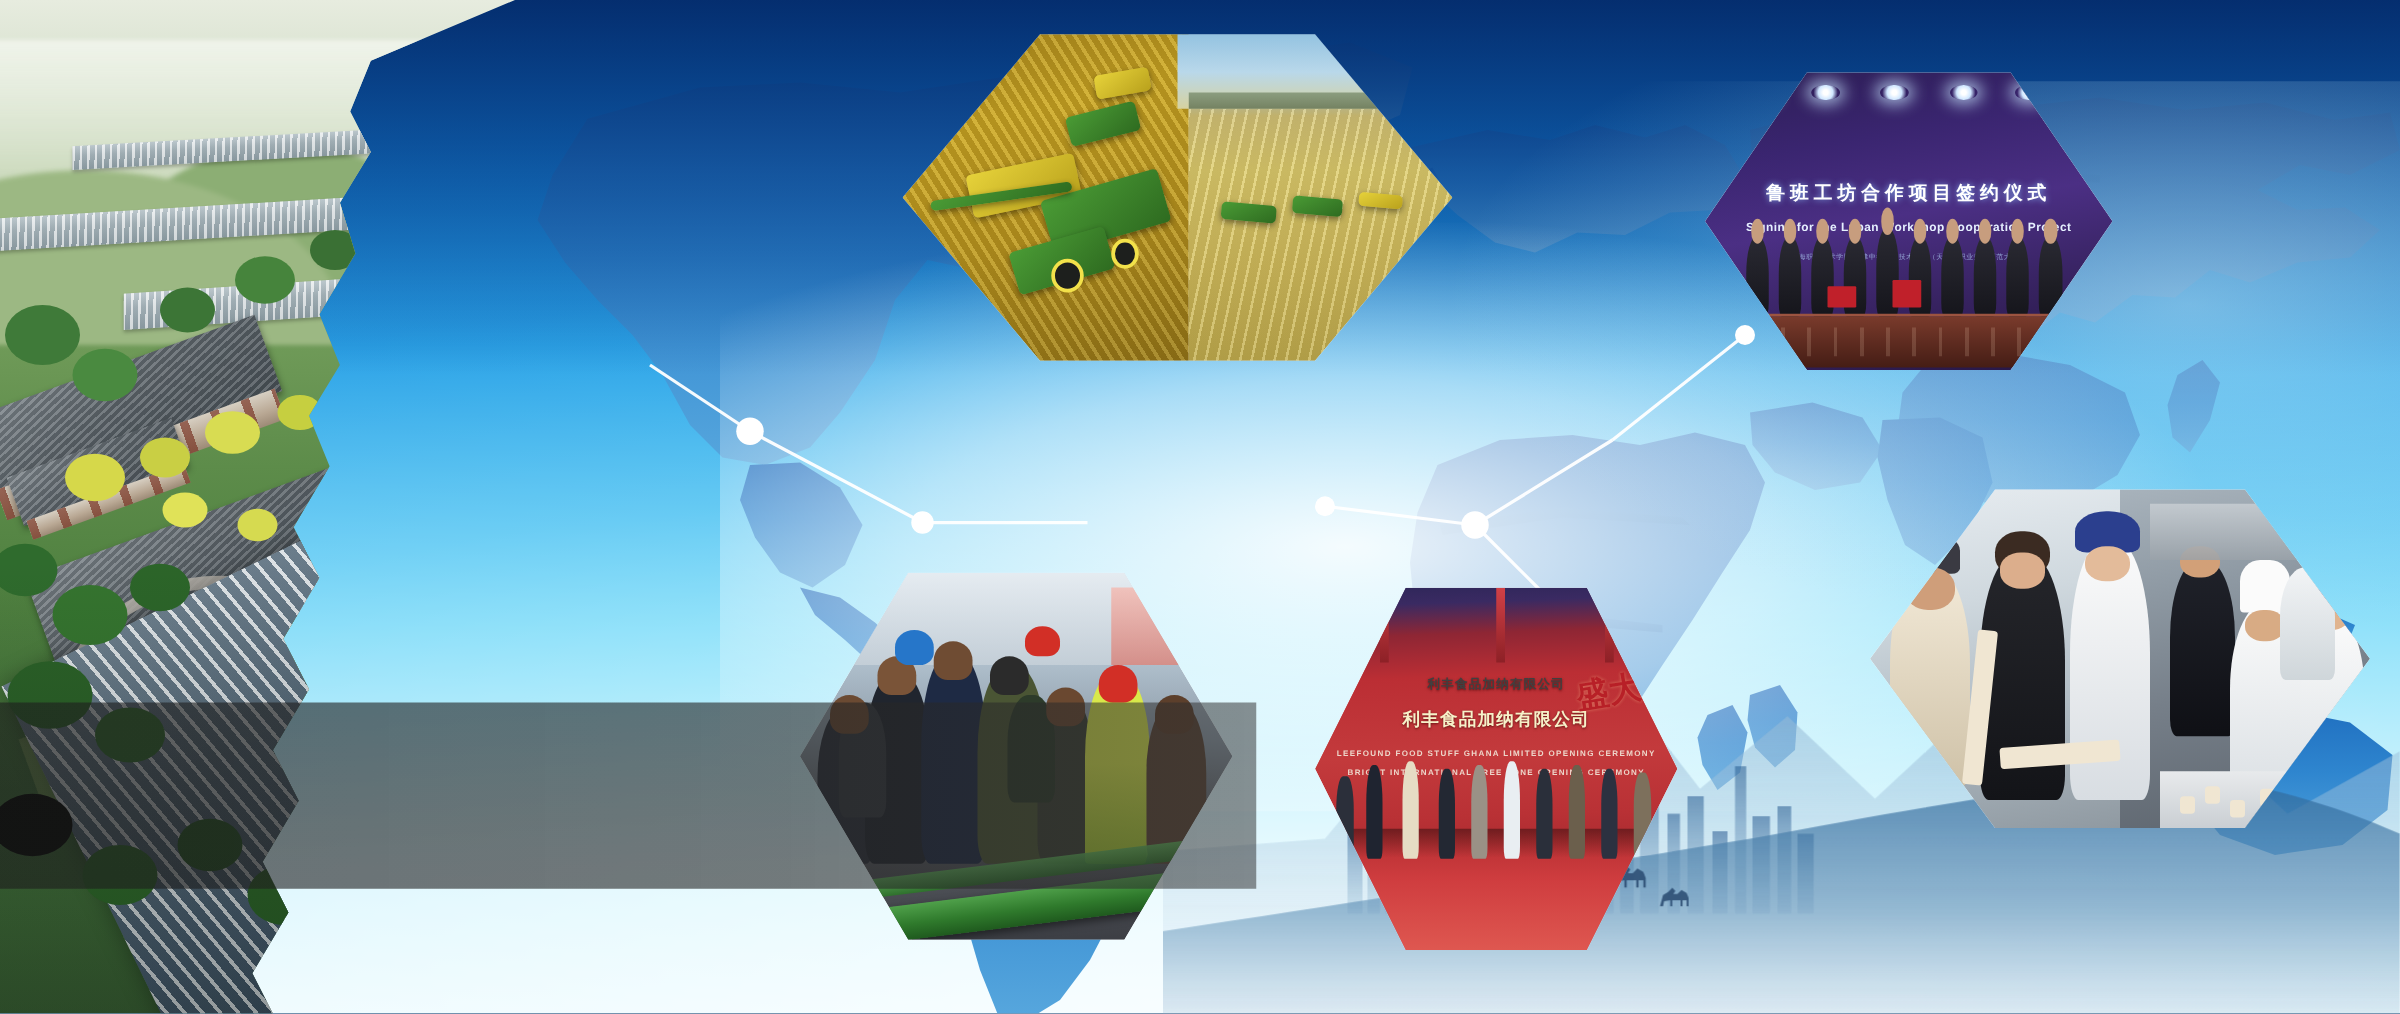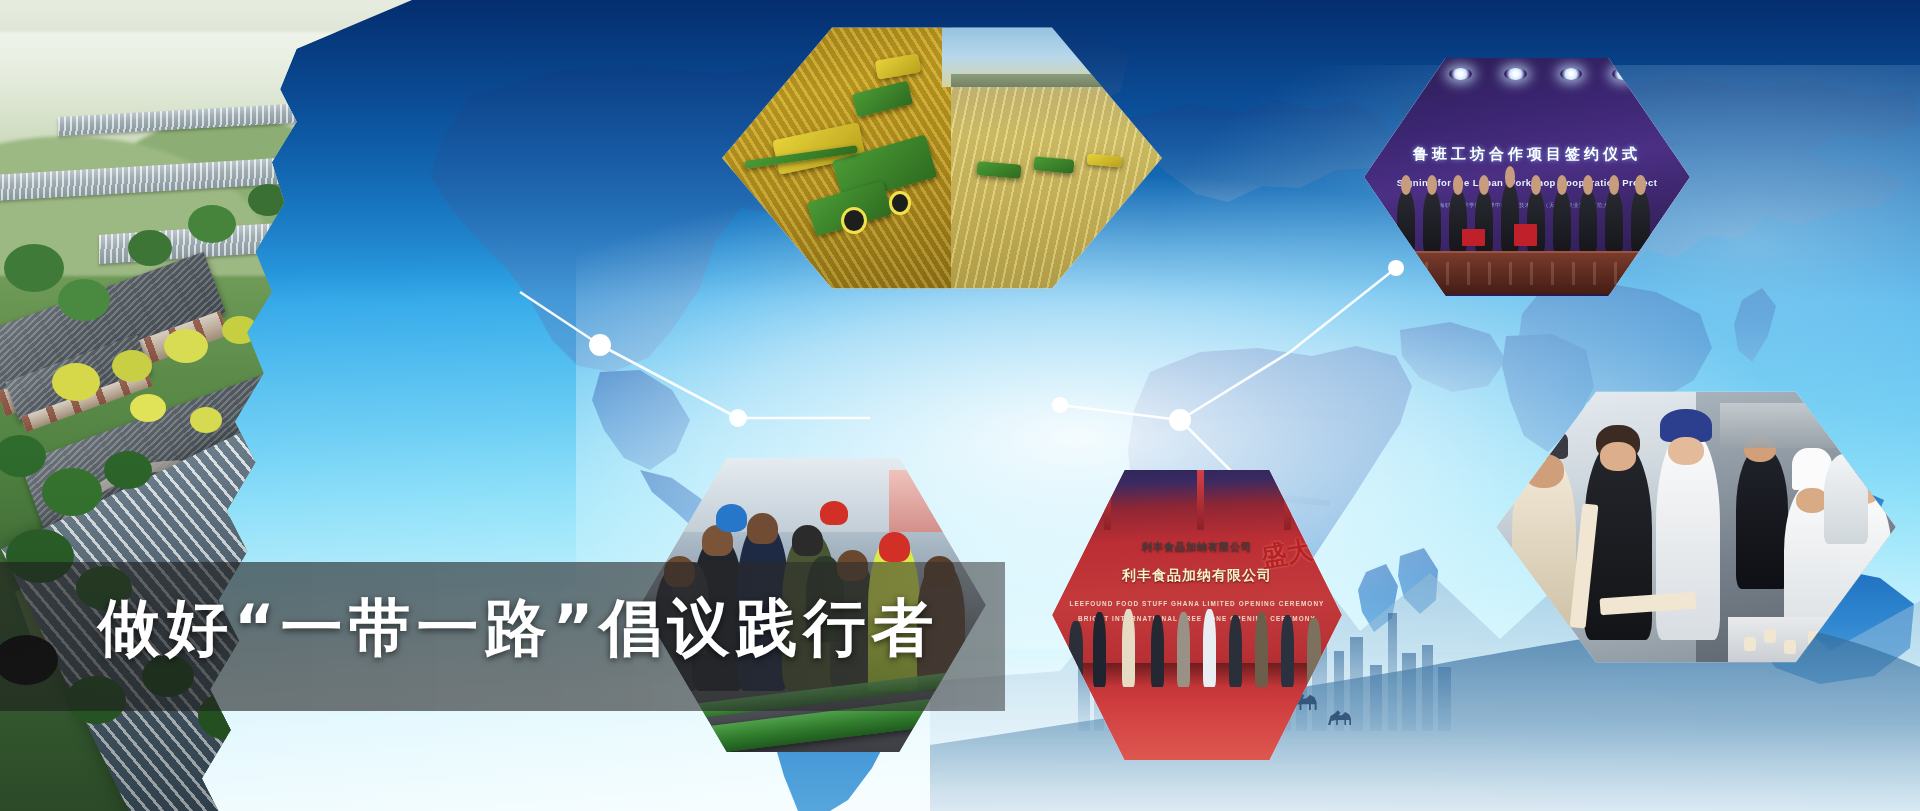--- a/index.html
+++ b/index.html
@@ -644,15 +644,14 @@
       <div class="dough" style="left:72%;bottom:5%; width:3%;height:5%;"></div>
       <div class="dough" style="left:78%;bottom:8%; width:3%;height:5%;"></div>
       <div class="dough" style="left:84%;bottom:6%; width:3%;height:5%;"></div>
       <div class="dough" style="left:90%;bottom:9%; width:3%;height:5%;"></div>
       <div style="position:absolute;left:56%;top:6%;width:30%;height:16%;
                   background:linear-gradient(180deg,#c8ced3,#9aa2a9);opacity:.85;"></div>
     </div>
   </div>
 
   <div class="titleband"></div>
-  <div class="title">做好“一带一路”倡议践行者</div>
 
 </div>
 
 </body></html>

